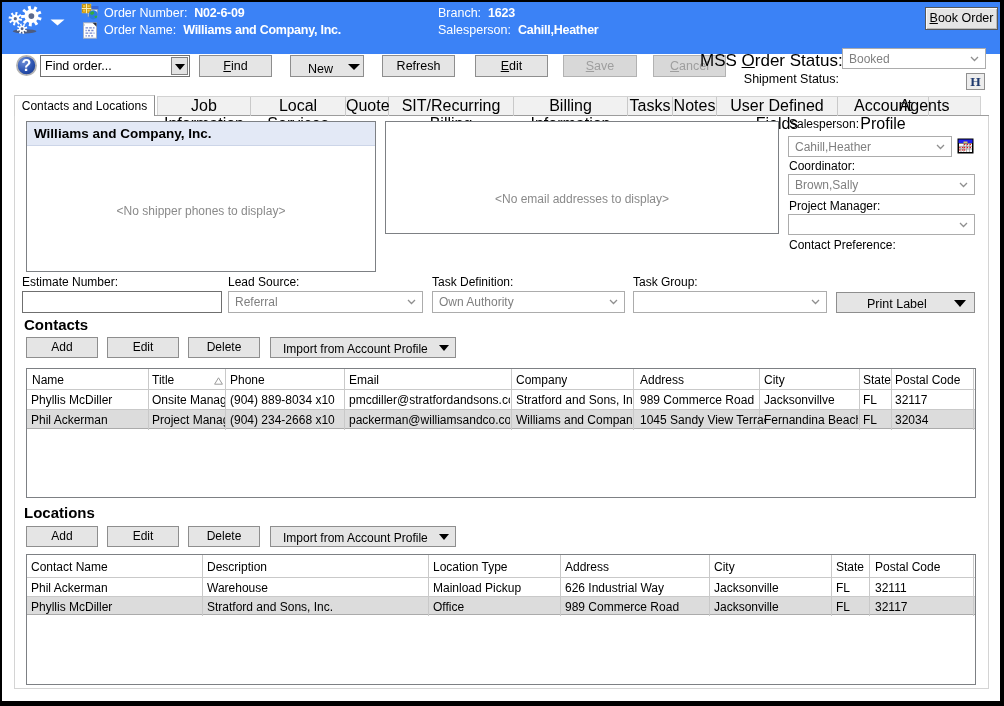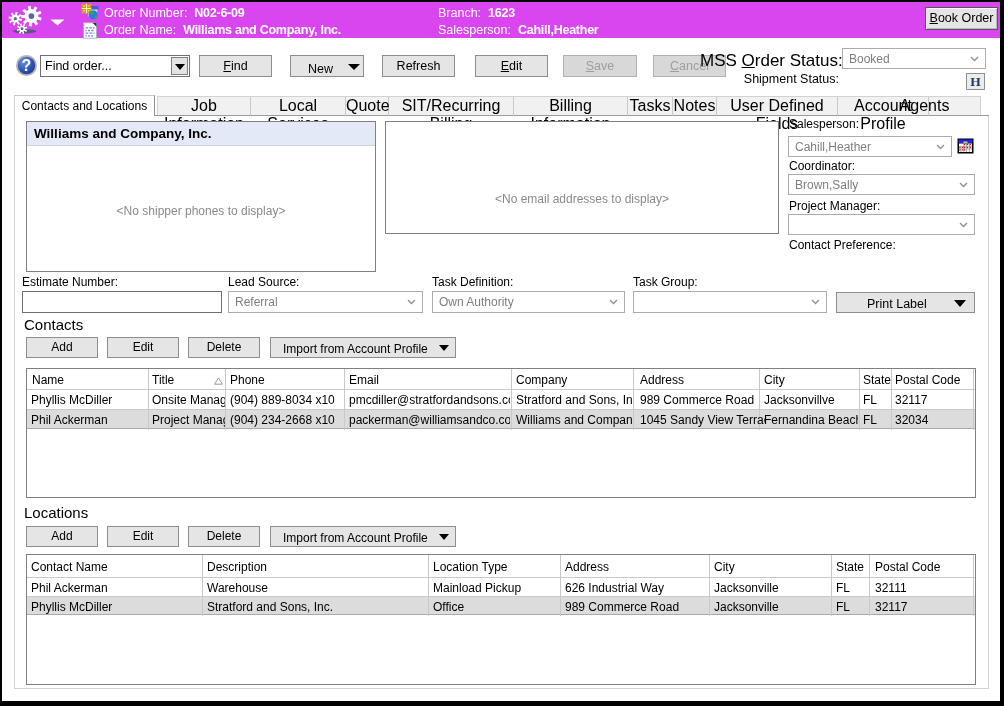--- a/index.html
+++ b/index.html
@@ -1,29 +1,29 @@
 <!DOCTYPE html>
 <html><head><meta charset="utf-8"><style>
 *{margin:0;padding:0;box-sizing:border-box}
 html,body{width:1004px;height:706px;background:#fff;font-family:"Liberation Sans",sans-serif;overflow:hidden}
 #win{position:relative;width:1004px;height:706px;background:#fff}
 .abs{position:absolute}
 .bb{position:absolute;background:#000}
-#hdr{position:absolute;left:2px;top:2px;width:998px;height:36px;background:#d946ef;color:#fff}
+#hdr{position:absolute;left:2px;top:2px;width:998px;height:52px;background:#3b82f6;color:#fff}
 .hlbl{position:absolute;font-size:12.5px;color:#fff;white-space:nowrap}
 .hval{font-weight:bold;letter-spacing:-0.25px}
 .btn{position:absolute;background:#e5e5e5;border:1px solid #8e8e8e;font-size:12.5px;color:#000;text-align:center;white-space:nowrap}
 .btn.dis{background:#d8d8d8;border-color:#b2b2b2;color:#9e9e9e}
 .combo{position:absolute;background:#fff;border:1px solid #acacac;color:#7f7f7f;font-size:12px;white-space:nowrap;overflow:hidden}
 .combo .tx{position:absolute;left:6px;top:50%;transform:translateY(-50%)}
 .chev{position:absolute;right:6px;top:50%;transform:translateY(-50%);width:9px;height:6px}
 .lbl{position:absolute;font-size:12px;color:#000;white-space:nowrap}
 .panel{position:absolute;background:#fff;border:1px solid #7d8084}
 .gry{color:#8a8a8a}
-.hd{position:absolute;font-size:15px;font-weight:normal;color:#000}
+.hd{position:absolute;font-size:15px;font-weight:bold;color:#000}
 .grid{position:absolute;background:#fff;border:1px solid #7d8084;overflow:hidden}
 .cell{position:absolute;font-size:12px;color:#000;white-space:nowrap;overflow:hidden}
 .vln{position:absolute;width:1px;background:#c9c9c9}
 .hln{position:absolute;height:1px;background:#c9c9c9}
 u{text-decoration:underline}
 </style></head><body>
 <div id="win">
 
 <div class="bb" style="left:0;top:0;width:1004px;height:2px"></div>
 <div class="bb" style="left:0;top:0;width:2px;height:706px"></div>

